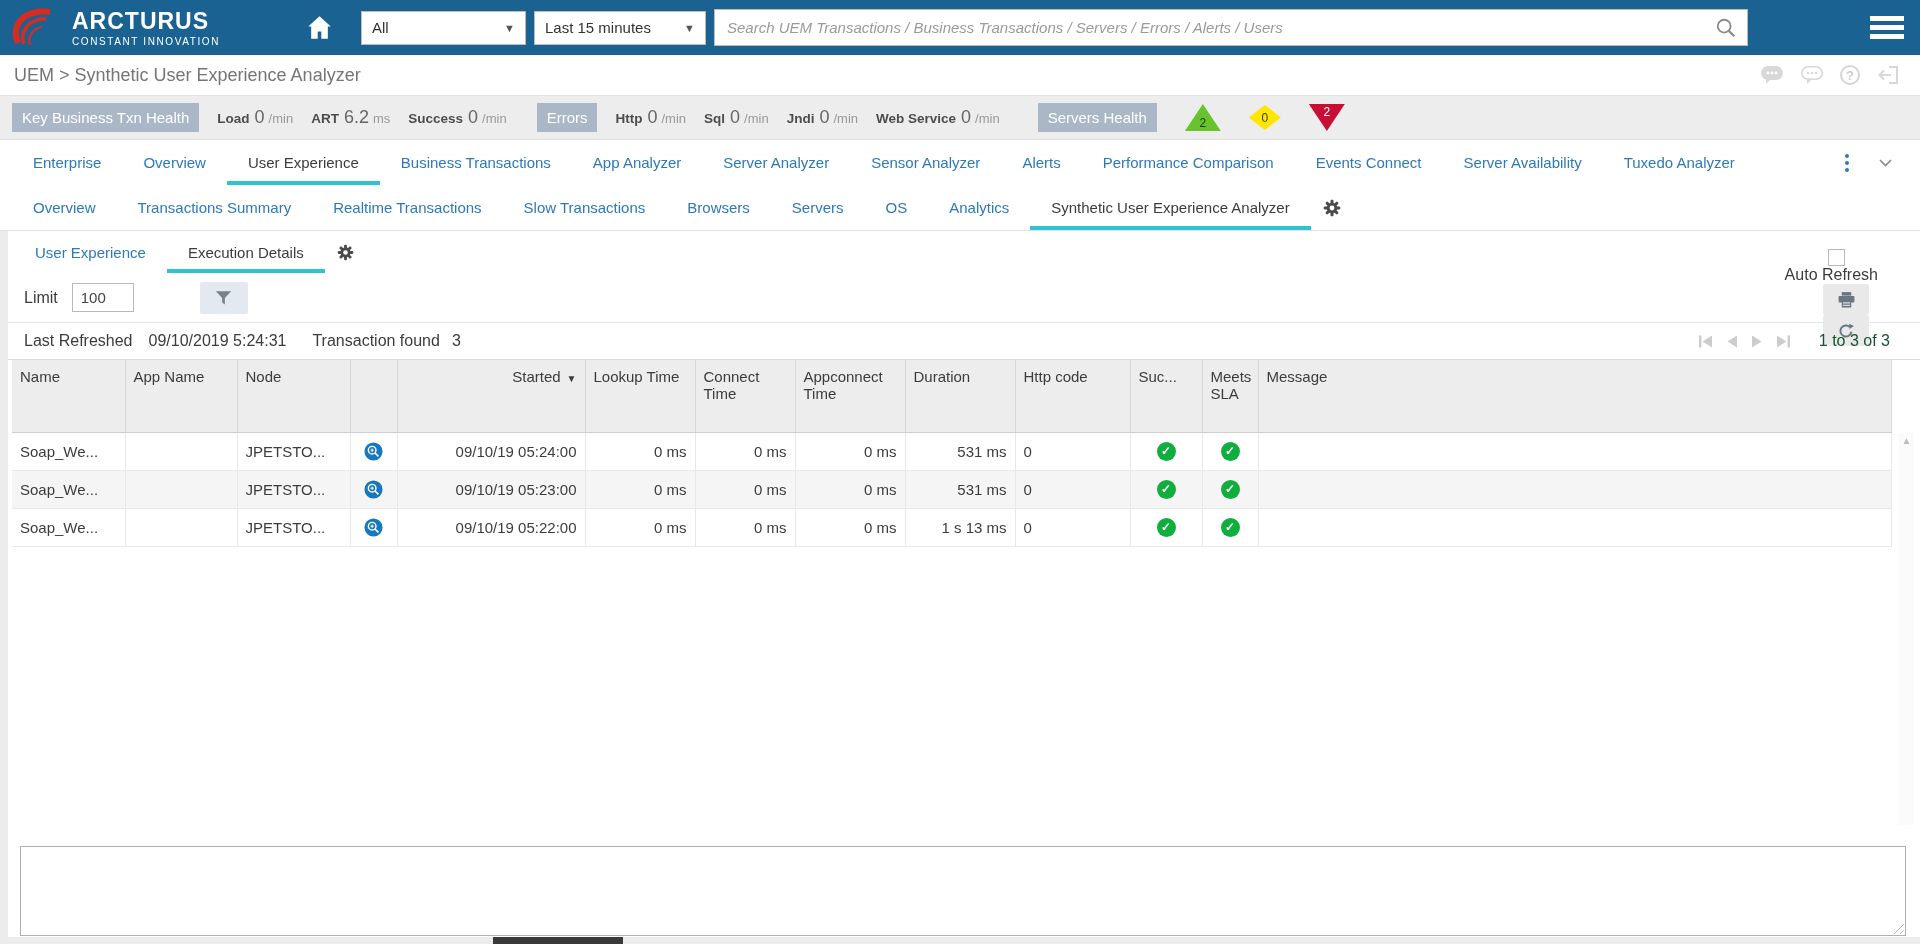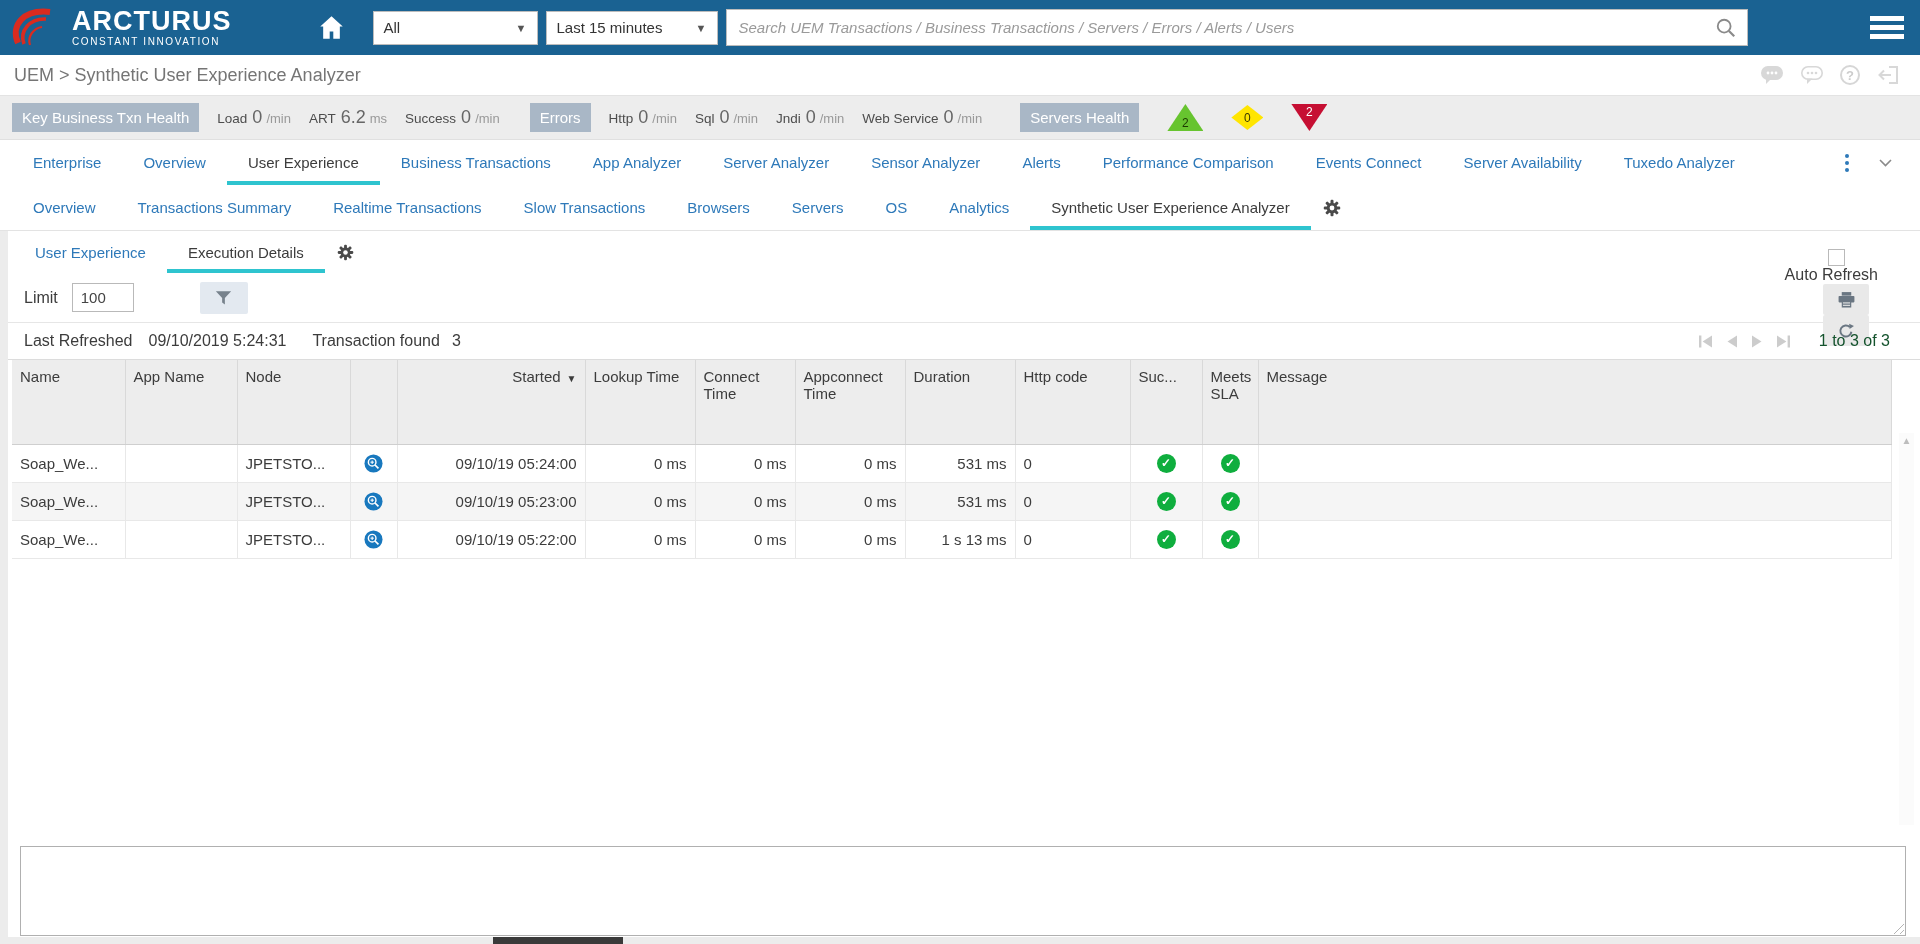--- a/index.html
+++ b/index.html
@@ -4,21 +4,21 @@
 <style>
   * { margin:0; padding:0; box-sizing:border-box; }
   html,body { width:1920px; height:944px; overflow:hidden; background:#fff;
               font-family:"Liberation Sans", sans-serif; }
   .page { position:relative; width:1920px; height:944px; overflow:hidden; }
 
   
   .topbar { height:55px; background:#1a6292; display:flex; align-items:center; }
   .logo { display:flex; align-items:center; margin-left:8px; }
   .brand { display:flex; flex-direction:column; margin-left:4px; }
-  .brand-name { color:#fff; font-size:27px; font-weight:bold; letter-spacing:1px; line-height:27px; }
+  .brand-name { color:#fff; font-size:23px; font-weight:bold; letter-spacing:1px; line-height:27px; }
   .brand-tag { color:#fff; font-size:10px; letter-spacing:1.6px; margin-top:1px; }
   .home-btn { margin-left:86px; cursor:pointer; display:flex; }
   .tb-select { background:#fff; border:1px solid #bcbcbc; height:34px; display:flex;
                align-items:center; justify-content:space-between; padding:0 10px;
                font-size:15px; color:#333; cursor:pointer; }
   .sel-scope { width:165px; margin-left:28px; }
   .sel-time  { width:172px; margin-left:8px; }
   .sel-arrow { color:#555; font-size:11px; }
   .searchbox { flex:1; height:37px; background:#fff; border:1px solid #bcbcbc;
                margin:0 122px 0 8px; display:flex; align-items:center; }
@@ -36,21 +36,21 @@
   .crumb-icons { margin-left:auto; margin-right:20px; display:flex; align-items:center; gap:16px; }
   .help-circle { width:20px; height:20px; border:2px solid #d6d6d6; border-radius:50%;
                  color:#cccccc; font-size:13px; font-weight:bold; display:flex;
                  align-items:center; justify-content:center; }
 
   
   .statusbar { height:44px; background:#ededed; border-bottom:1px solid #e0e0e0;
                display:flex; align-items:center; padding-left:12px; }
   .sb-badge { background:#a9b7c6; color:#fff; font-size:15px; padding:6px 10px; white-space:nowrap; }
   .metric { display:flex; align-items:baseline; margin-left:18px; white-space:nowrap; }
-  .m-label { font-size:13.5px; font-weight:normal; color:#4d4d4d; margin-right:5px; }
+  .m-label { font-size:13.5px; font-weight:bold; color:#4d4d4d; margin-right:5px; }
   .m-value { font-size:18px; color:#666; margin-right:4px; font-weight:normal; }
   .m-unit  { font-size:13px; color:#999; }
   .sb-badge.errors { margin-left:30px; }
   .sb-badge.servers { margin-left:38px; }
   .ind { margin-left:28px; display:flex; justify-content:center; font-size:12px; }
   .tri-up { width:36px; height:27px; background:#67c42f;
             clip-path:polygon(50% 0,100% 100%,0 100%); align-items:flex-end;
             color:#1d3b00; padding-bottom:1px; display:flex; }
   .diamond { width:32px; height:25px; background:#ffe500;
              clip-path:polygon(50% 0,100% 50%,50% 100%,0 50%); align-items:center;
@@ -94,21 +94,21 @@
   .rr-val { margin-left:16px; }
   .rr-found { margin-left:26px; }
   .rr-count { margin-left:12px; }
   .pager { margin-left:auto; display:flex; align-items:center; gap:13px; }
   .pager svg { cursor:pointer; }
   .pager-text { margin-left:28px; font-size:16px; color:#14532d; }
 
   
   .table-wrap { margin:0 28px 0 4px; }
   table { width:100%; border-collapse:collapse; table-layout:fixed; }
-  thead th { height:84px; background:#ededed; vertical-align:top; text-align:left;
+  thead th { height:72px; background:#ededed; vertical-align:top; text-align:left;
              font-weight:normal; font-size:15px; color:#3c3c3c; padding:8px 8px 0 8px;
              border-right:1px solid #d9d9d9; border-bottom:1px solid #cfcfcf; }
   thead th.num { text-align:right; }
   tbody td { height:38px; font-size:15px; color:#3c3c3c; padding:0 8px;
              border-right:1px solid #e8e8e8; border-bottom:1px solid #e8e8e8;
              white-space:nowrap; overflow:hidden; }
   tbody tr:nth-child(even) { background:#f5f5f5; }
   td.num { text-align:right;padding-left:19px; }
   td.ctr { text-align:center; }
   .check { display:inline-flex; width:19px; height:19px; border-radius:50%;

